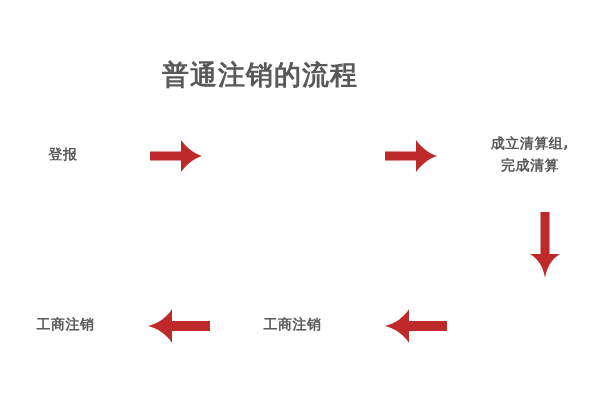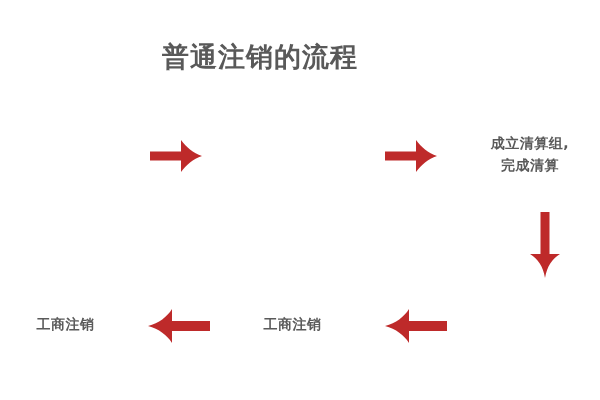--- a/index.html
+++ b/index.html
@@ -17,30 +17,29 @@
 
   #flowchart {
     position: relative;
     width: 600px;
     height: 400px;
   }
 
   .title {
     position: absolute;
     left: 0;
-    top: 40px;
+    top: 56px;
     width: 520px;
     text-align: center;
     font-size: 27px;
     font-weight: bold;
     color: #595959;
     letter-spacing: 1px;
     line-height: 38px;
     white-space: nowrap;
-    font-family: Liberation Mono, monospace;
   }
 
   .node {
     position: absolute;
     text-align: center;
     font-size: 14px;
     font-weight: bold;
     color: #5a5a5a;
     line-height: 22px;
     letter-spacing: 0.5px;
@@ -70,20 +69,21 @@
   .arrow-a4 { left: 385px; top: 308px; }
   .arrow-a5 { left: 148px; top: 308px; }
 </style>
 </head>
 <body>
 
 <div id="flowchart">
 
   <div class="title">普通注销的流程</div>
 
+  <div class="node node-n1">登报</div>
 
   <span class="arrow arrow-a1">
     <svg width="52" height="34" viewBox="0 0 52 34" aria-hidden="true">
       <path d="M0,12.5 L31,12.5 L31,1 C36,8 43,14 52,17 C43,20 36,26 31,33 L31,21.5 L0,21.5 Z" fill="#BE2A2A"></path>
     </svg>
   </span>
 
 
   <span class="arrow arrow-a2">
     <svg width="52" height="34" viewBox="0 0 52 34" aria-hidden="true">

